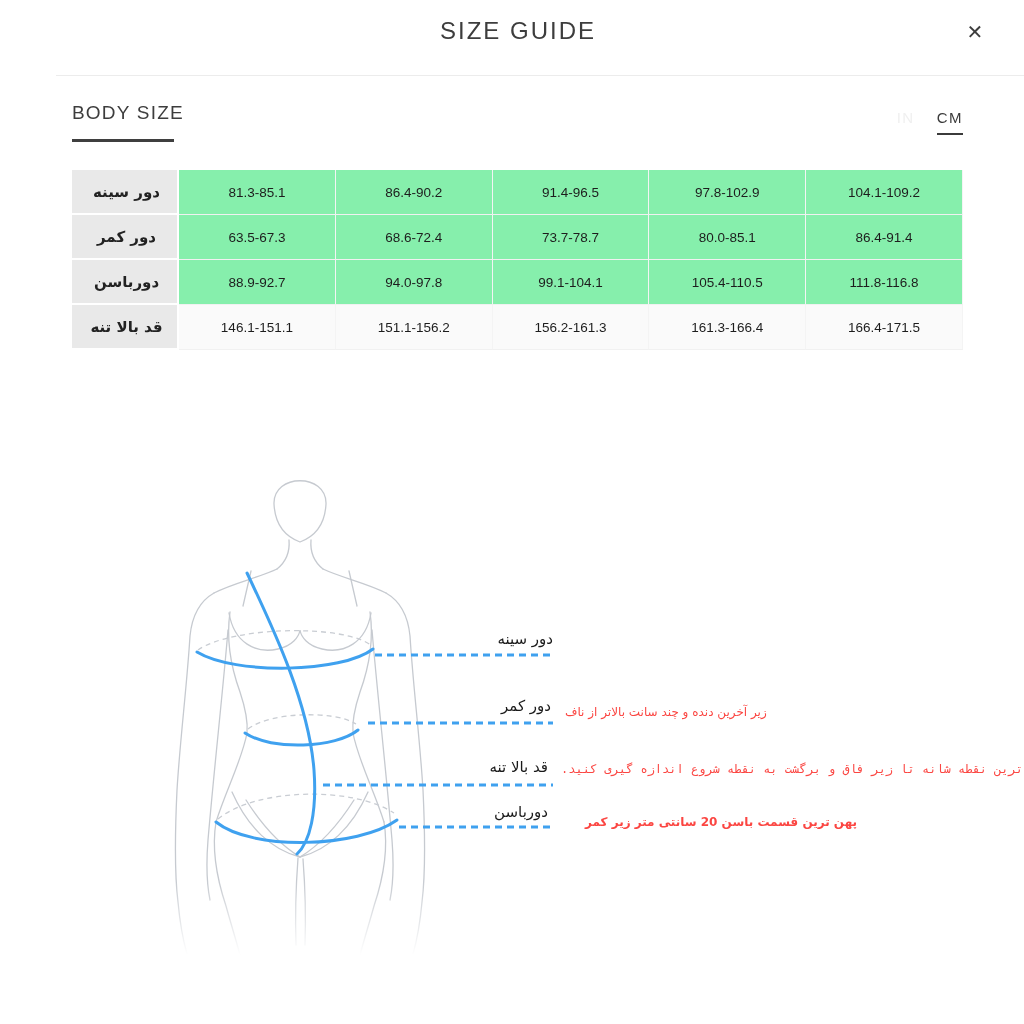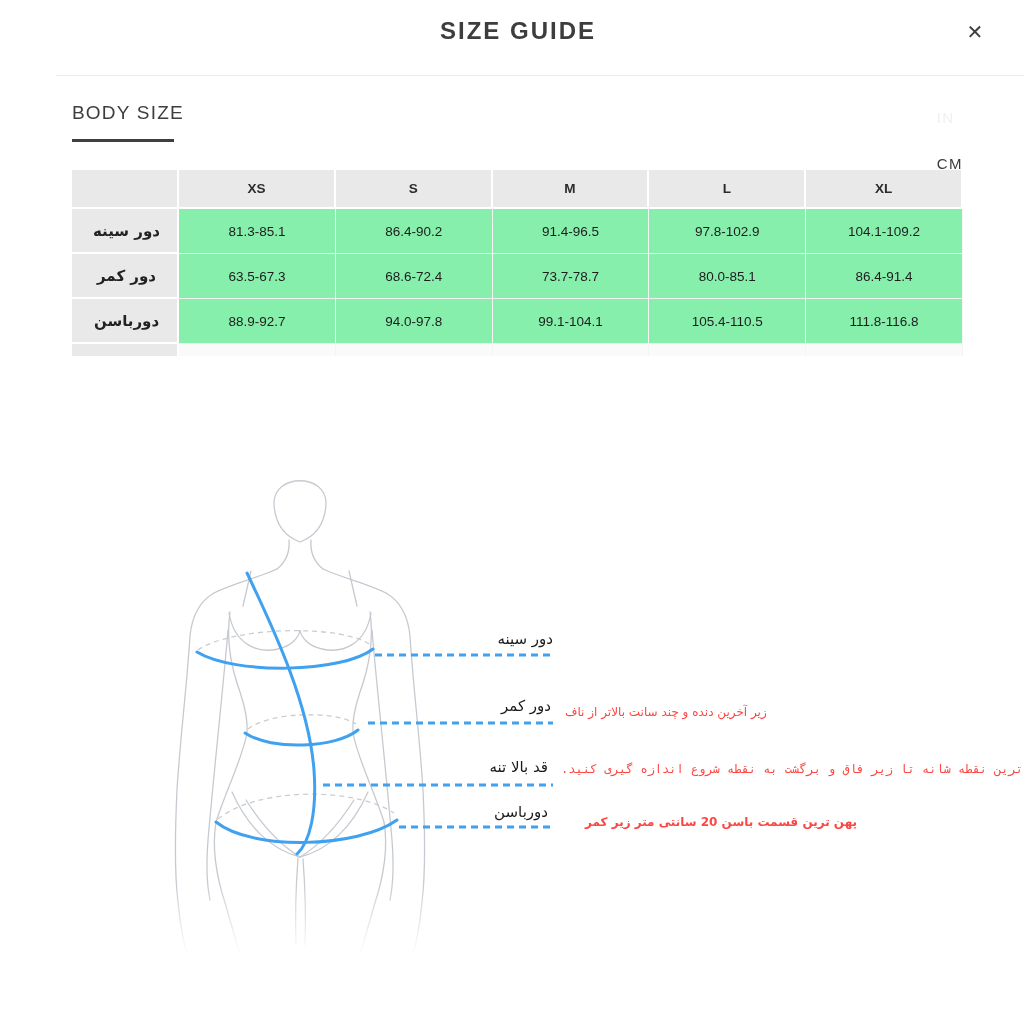--- a/index.html
+++ b/index.html
@@ -3,41 +3,41 @@
 <meta charset="utf-8">
 <style>
   html,body{margin:0;padding:0;}
   body{
     width:1024px;height:1024px;position:relative;background:#ffffff;
     font-family:"Liberation Sans",sans-serif;overflow:hidden;
   }
   
   .modal-title{
     position:absolute;top:17px;left:12px;right:0;text-align:center;
-    font-size:24px;font-weight:700;letter-spacing:2px;color:#3d3d3d;
+    font-size:24px;font-weight:400;letter-spacing:2px;color:#3d3d3d;
   }
   .close-btn{
     position:absolute;top:19px;right:36px;width:26px;height:26px;
     font-size:20px;line-height:26px;text-align:center;color:#3d3d3d;
     cursor:pointer;font-weight:400;
   }
   .header-divider{
     position:absolute;top:75px;left:56px;right:0;height:1px;background:#ececec;
   }
   
   .section-heading{
     position:absolute;top:102px;left:72px;
     font-size:19px;font-weight:400;letter-spacing:1.2px;color:#3d3d3d;
   }
   .section-underline{
     position:absolute;top:139px;left:72px;width:102px;height:3px;background:#3f3f3f;
   }
   .units{
     position:absolute;top:109px;right:61px;display:flex;gap:22px;align-items:flex-start;
-    font-size:15px;letter-spacing:1.5px;flex-direction:column;
+    font-size:15px;letter-spacing:1.5px;
   }
   .unit-inactive{color:#f0f0f0;padding-bottom:7px;cursor:pointer;}
   .unit-active{color:#3b3b3b;padding-bottom:7px;border-bottom:2px solid #3b3b3b;cursor:pointer;}
   
   .table-wrap{
     position:absolute;top:170px;left:72px;width:891px;height:186px;overflow:hidden;
   }
   table.size-table{
     width:891px;border-collapse:separate;border-spacing:0;table-layout:fixed;
   }
@@ -97,28 +97,20 @@
   <table class="size-table">
     <colgroup>
         <col class="label-col">
         <col>
         <col>
         <col>
         <col>
         <col>
       </colgroup>
     <tbody>
-        <tr>
-      <th></th>
-      <th>XS</th>
-      <th>S</th>
-      <th>M</th>
-      <th>L</th>
-      <th>XL</th>
-    </tr>
     <tr>
       <td class="row-label">دور سینه</td>
       <td class="cell">81.3-85.1</td>
       <td class="cell">86.4-90.2</td>
       <td class="cell">91.4-96.5</td>
       <td class="cell">97.8-102.9</td>
       <td class="cell">104.1-109.2</td>
     </tr>
     <tr>
       <td class="row-label">دور کمر</td>

